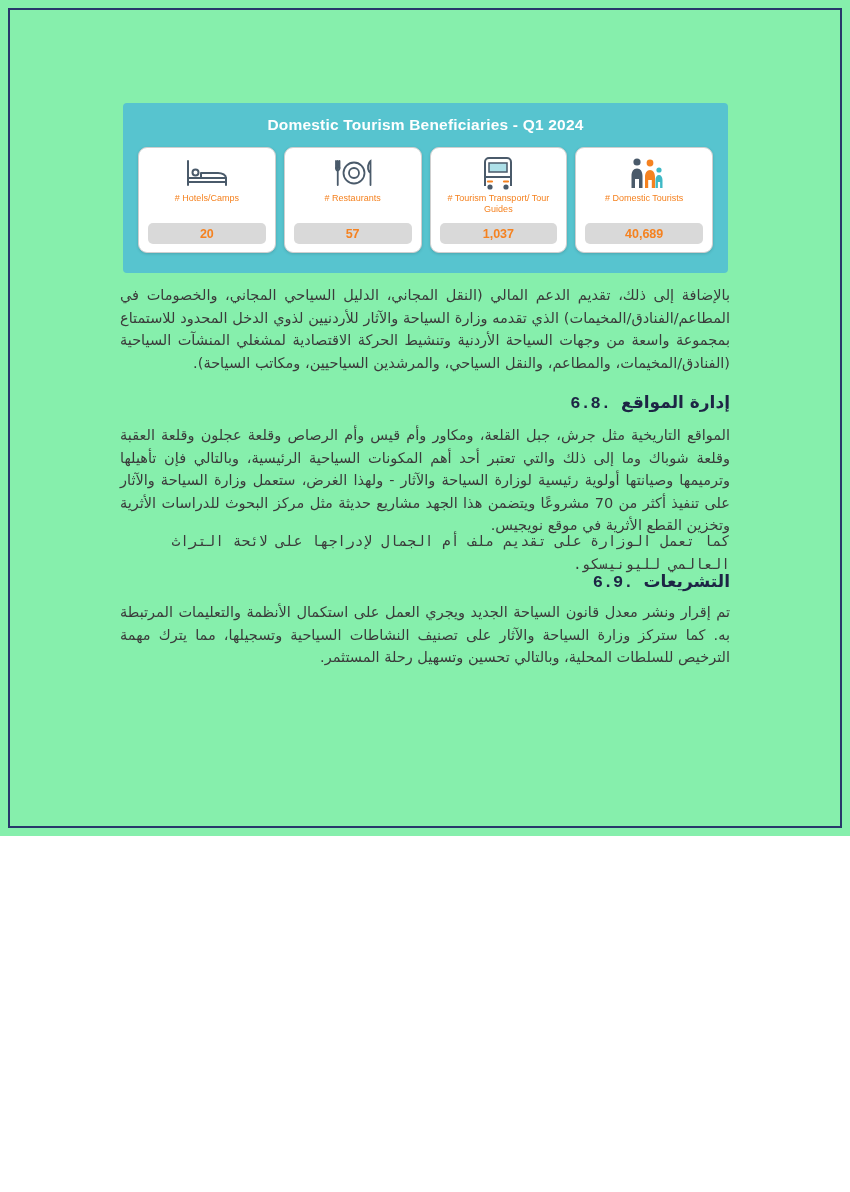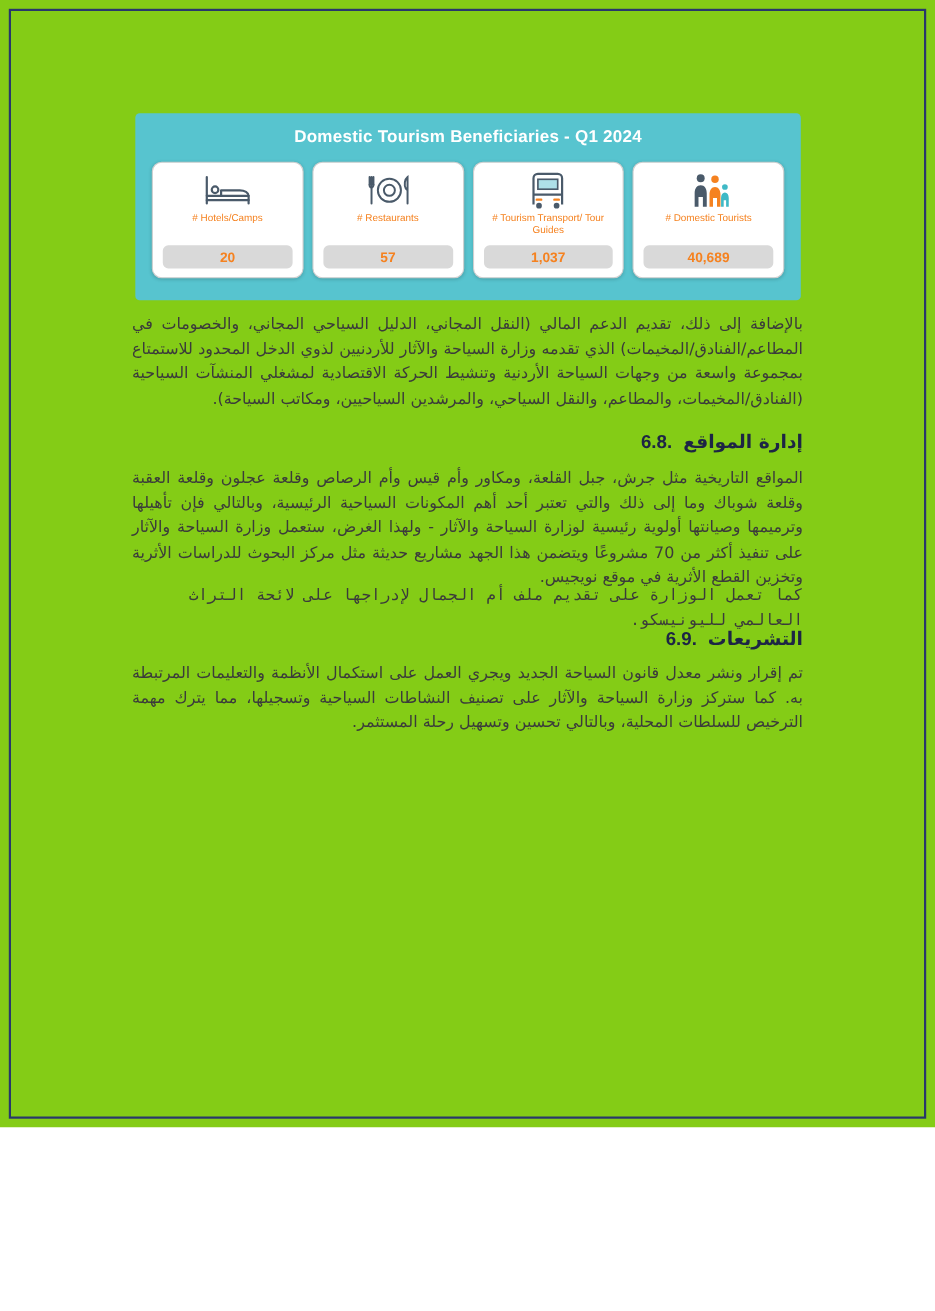--- a/index.html
+++ b/index.html
@@ -1,19 +1,19 @@
 <!DOCTYPE html>
 <html lang="ar"><head>
 <meta charset="utf-8">
 <style>
   * { margin:0; padding:0; box-sizing:border-box; }
   html,body { background:#ffffff; }
   body { font-family:"DejaVu Sans", sans-serif; }
 
-  .page { position:relative; width:850px; height:1025px; background:#84cc16; overflow:hidden; }
+  .page { position:relative; width:850px; height:836px; background:#86efac; overflow:hidden; }
   .page-border { position:absolute; inset:8px; border:2px solid #28376b; pointer-events:none; }
 
   
   .banner { position:absolute; left:123px; top:103px; width:605px; height:170px;
             background:#57C4CF; border-radius:4px; }
   .banner-title { text-align:center; color:#ffffff; font-weight:bold; font-size:15.5px;
                   padding-top:13px; font-family:"Liberation Sans", sans-serif; letter-spacing:.2px; }
   .cards { display:flex; gap:8px; padding:13px 15px 0 15px; }
   .card { flex:1 1 0; background:#ffffff; border:1px solid #cfcfcf; border-radius:9px; height:106px;
           display:flex; flex-direction:column; align-items:center; padding:7px 4px 8px 4px;
@@ -26,21 +26,21 @@
   .card-pill span { color:#F58220; font-weight:bold; font-size:12.5px; font-family:"Liberation Sans", sans-serif; }
 
   
   .block { position:absolute; left:120px; width:610px; }
   .arabic { direction:rtl; font-size:14.5px; line-height:22.5px; color:#3b3b3b; text-align:justify; }
   .align-right { text-align:right; }
 
   .sec-head { position:absolute; left:120px; width:610px; display:flex; justify-content:flex-end;
               align-items:baseline; gap:10px; direction:ltr; color:#1d2545; font-weight:bold;
               font-size:17px; }
-  .sec-num { font-family:Liberation Sans, sans-serif; }
+  .sec-num { font-family:Liberation Mono, monospace; }
 
   .page-num { position:absolute; left:50%; transform:translateX(-50%); top:1133px; width:96px; height:31px;
               background:#1F3864; border-radius:3px; color:#ffffff; display:flex; align-items:center;
               justify-content:center; font-weight:bold; font-size:12px;
               font-family:"Liberation Sans", sans-serif; }
 </style>
 </head>
 <body>
 
 <div class="page">

